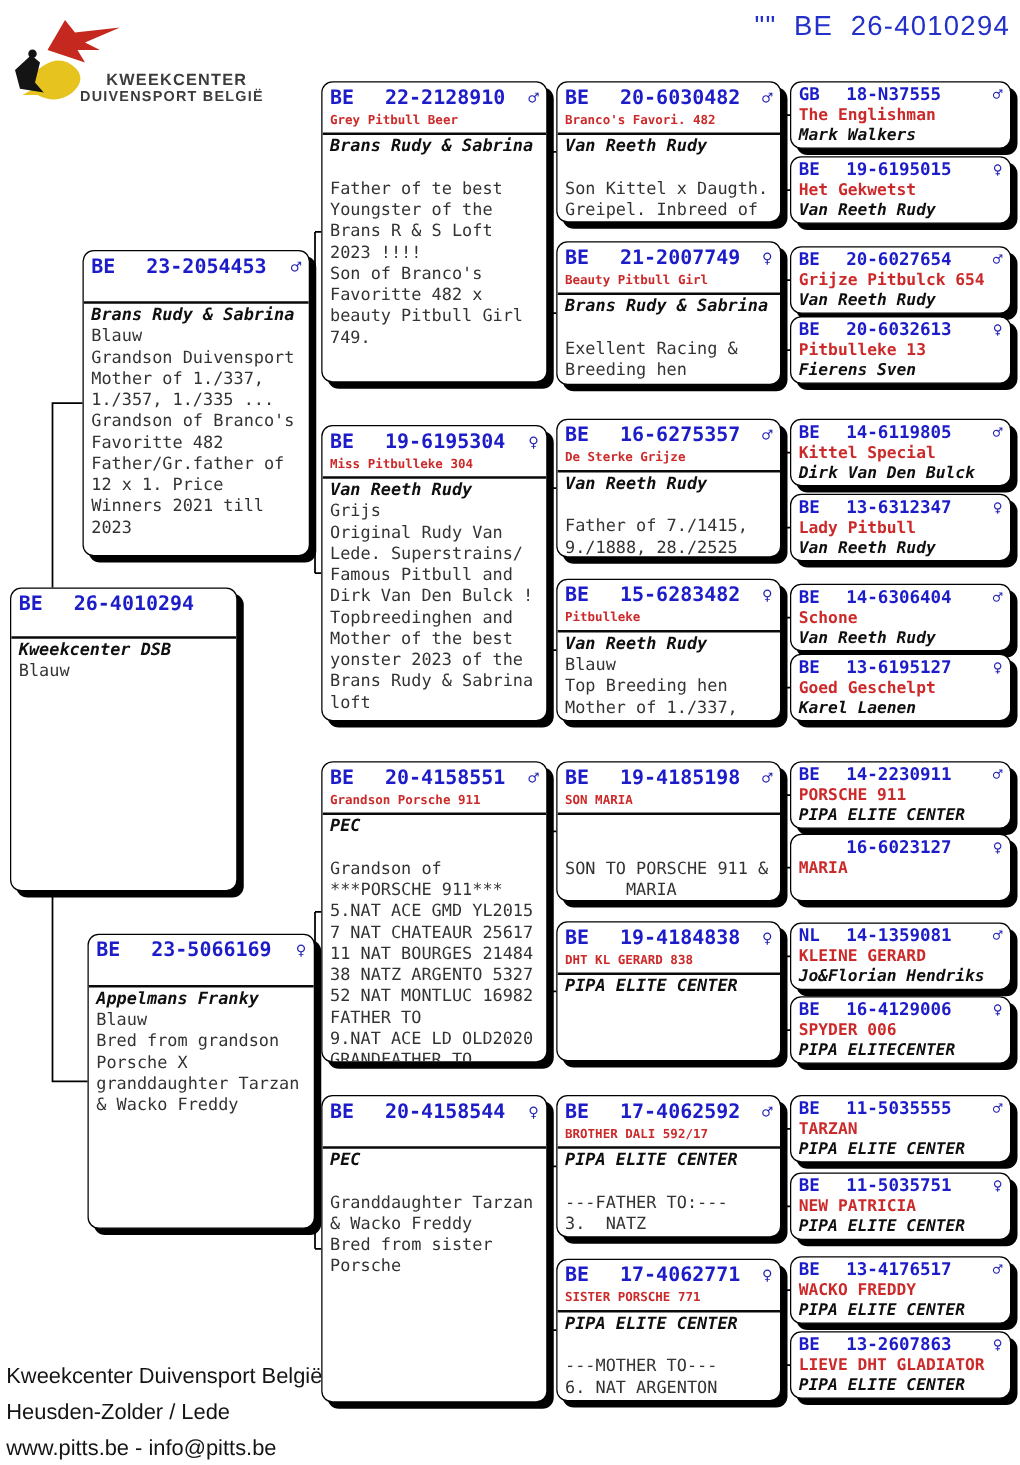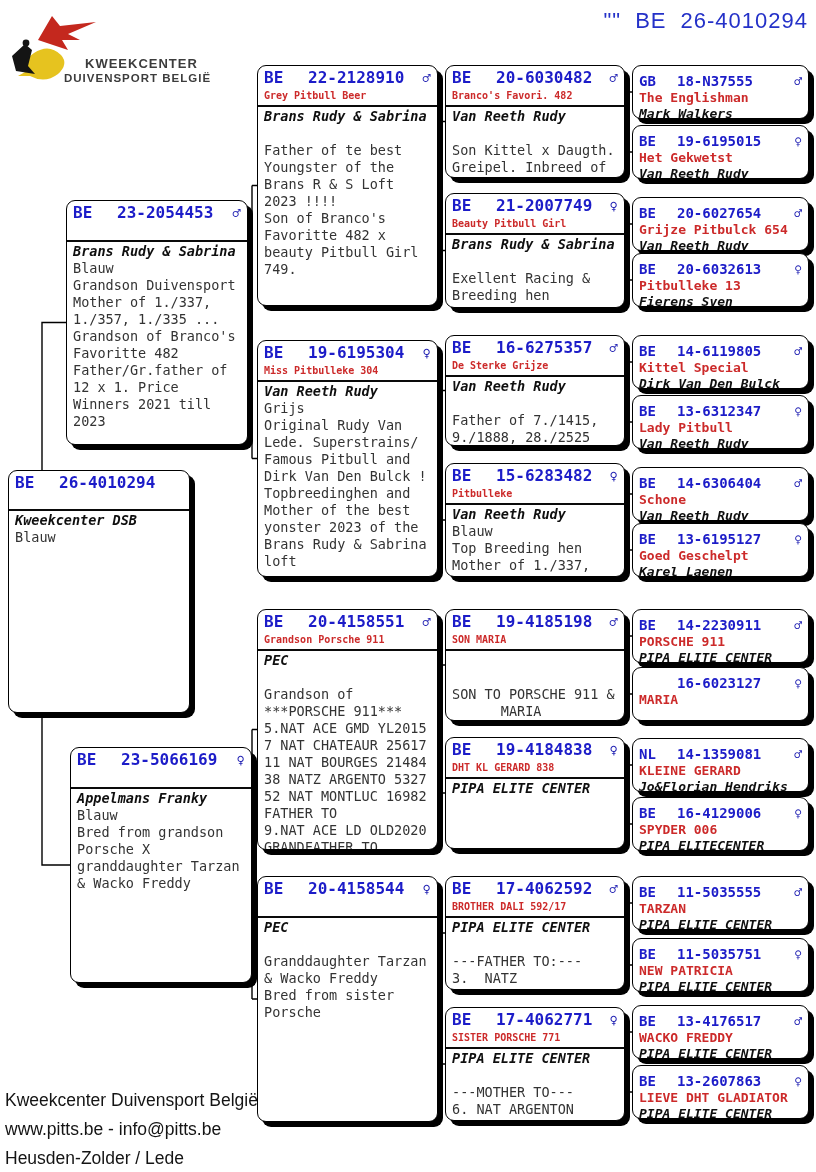--- a/index.html
+++ b/index.html
@@ -32,21 +32,21 @@
     font-size:16px;line-height:19px;white-space:pre;}
   .country{width:44px;}
   .num{flex:1;}
   .sex{font-size:14px;color:#2424b4;font-weight:bold;}
   .redname{color:#cc2a2a;font-weight:bold;font-size:10px;line-height:16px;
     min-height:16px;white-space:pre;}
   .rule{border-top:2px solid #0a0a0a;margin:1px -6px 1px -6px;height:0;}
   .owner{font-weight:bold;font-style:italic;font-size:13.5px;line-height:17px;
     min-height:17px;white-space:pre;color:#0f0f0f;}
   .bl{font-size:13.5px;line-height:17px;min-height:17px;white-space:pre;color:#333;}
-  .small{padding:7px 6px;}
+  .small{padding:2px 6px;}
   .small .ringline{font-size:14px;line-height:17px;}
   .small .country{width:38px;}
   .small .sex{font-size:13px;}
   .small .redname{font-size:13px;line-height:16px;min-height:16px;}
   .small .owner{font-size:13px;line-height:16px;min-height:16px;}
 </style>
 </head>
 <body>
 
 <div class="logo">
@@ -311,15 +311,15 @@
     </div>
     <div class="pbox small" style="left: 632px; top: 1065px; width: 177px; height: 54px;">
       <div class="ringline"><span class="country">BE</span><span class="num">13-2607863</span><span class="sex">♀</span></div>
       <div class="redname">LIEVE DHT GLADIATOR</div>
       <div class="owner">PIPA ELITE CENTER</div>
     </div>
   </div>
 
 <div class="footer">
   <div>Kweekcenter Duivensport België</div>
+  <div>Heusden-Zolder / Lede</div>
   <div>www.pitts.be - info@pitts.be</div>
-  <div>Heusden-Zolder / Lede</div>
 </div>
 
 </body></html>

